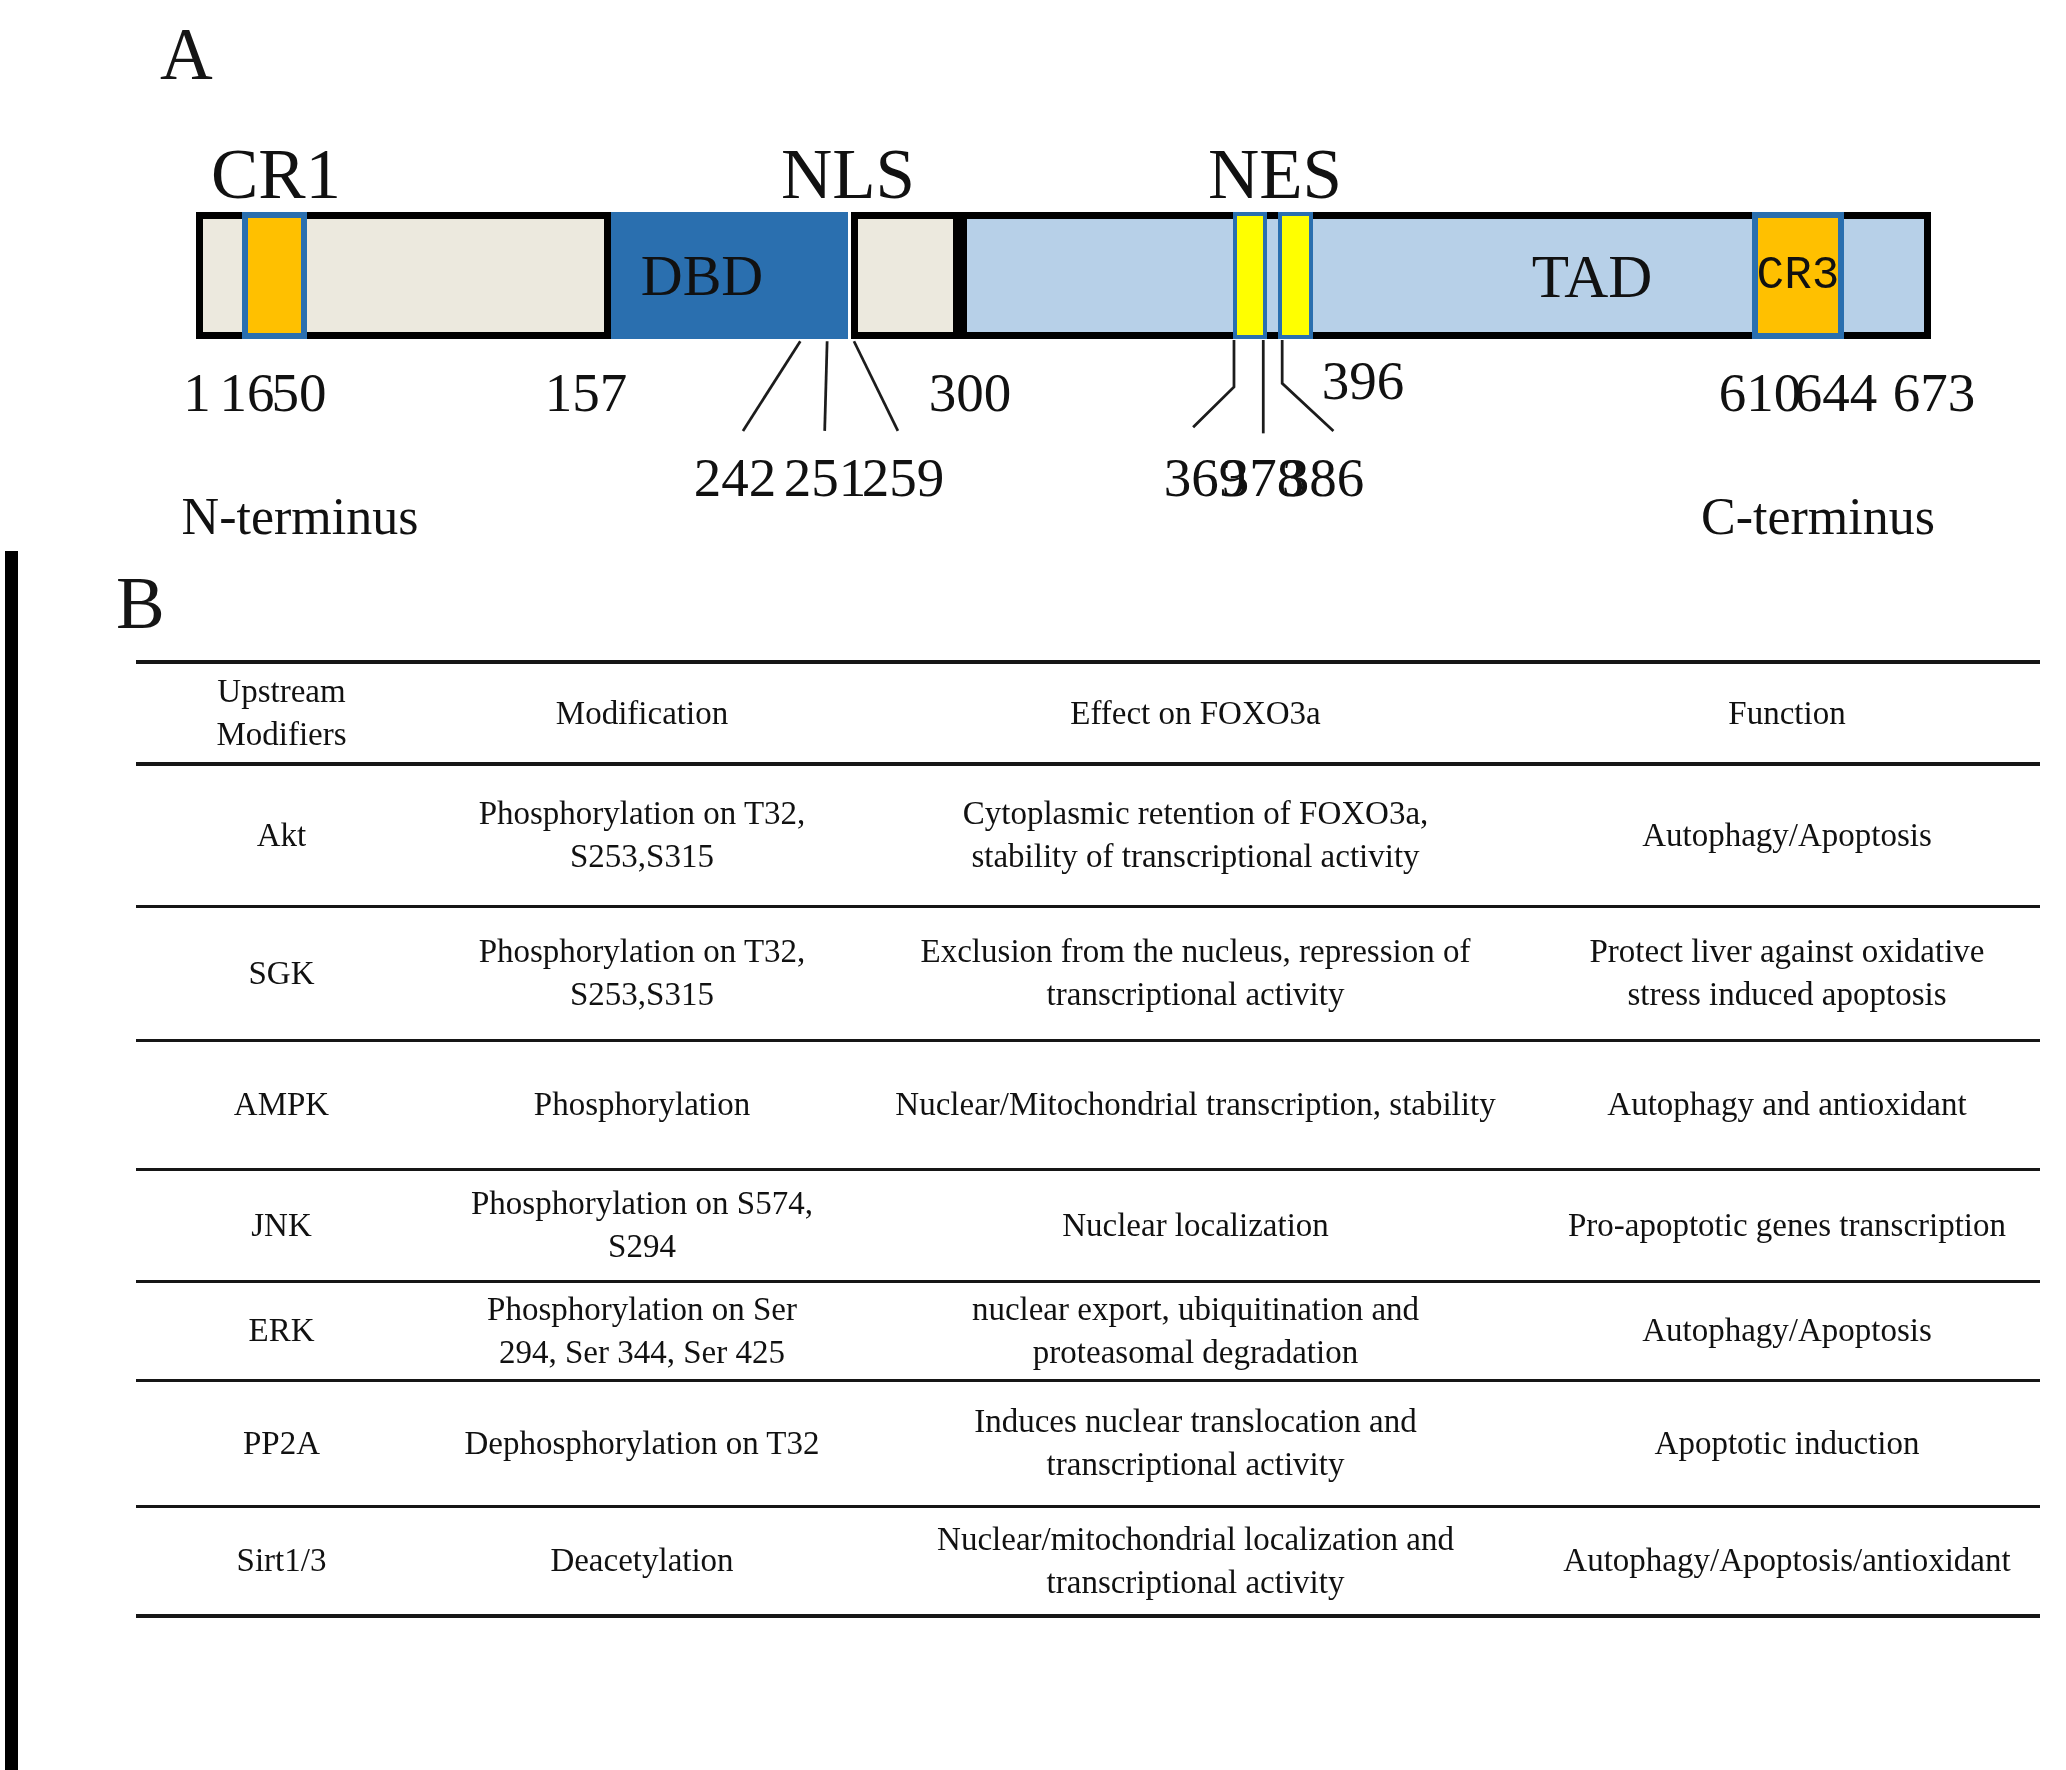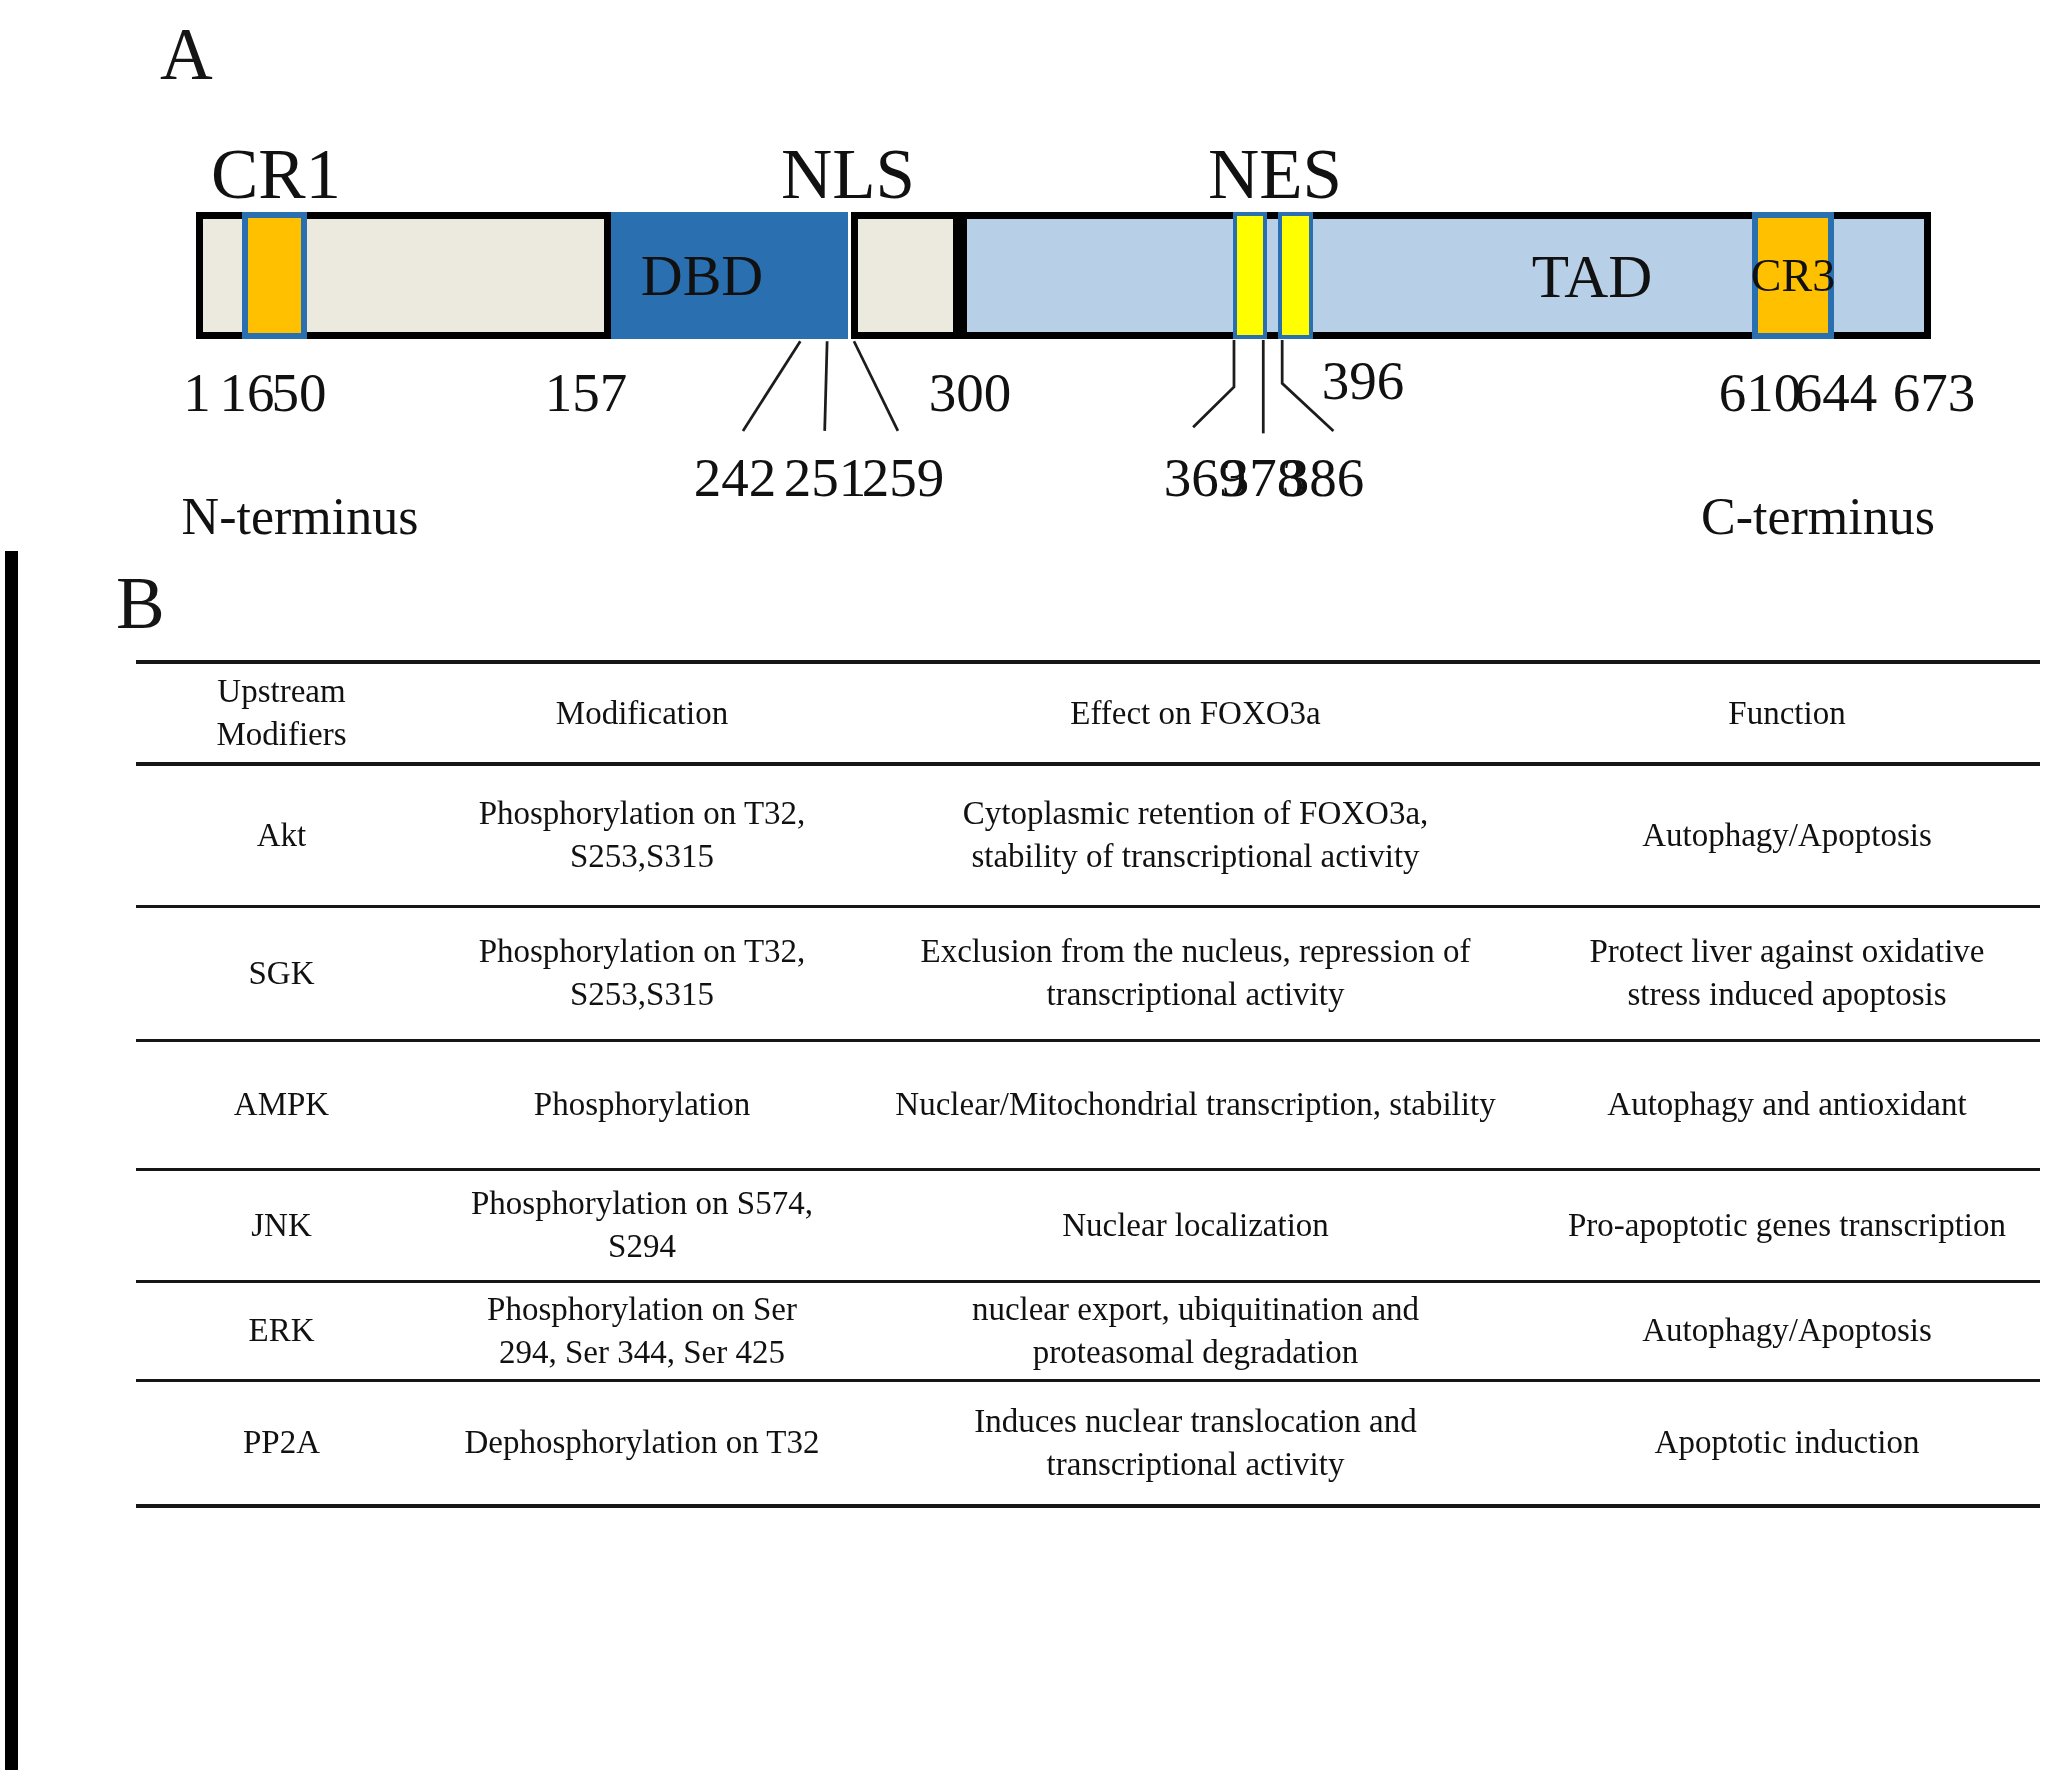--- a/index.html
+++ b/index.html
@@ -25,22 +25,22 @@
   .seg-beige1{left:0;width:415px;background:#ECE9DE;border:7.3px solid #000;z-index:1;}
   .seg-blue{left:415px;width:237px;background:#2A6FAF;z-index:1;}
   .seg-beige2{left:655px;width:109px;background:#ECE9DE;border:7.3px solid #000;z-index:1;}
   .seg-lightblue{left:764px;width:971px;background:#B7D0E8;border:7.3px solid #000;z-index:1;}
   .block{position:absolute;z-index:3;}
   .dbd-block{left:416px;top:6.1px;bottom:6.1px;width:180px;background:#6FC841;z-index:2;}
   .orange-stripe{left:598px;top:6.1px;bottom:6.1px;width:26px;background:#FFC000;z-index:2;}
   .cr1-block{left:46px;top:0;bottom:0;width:65px;background:#FFC000;border:6.1px solid #2A6FAF;}
   .nes-stripe1{left:1037px;top:0;bottom:0;width:34px;background:#FFFF00;border:4.9px solid #2A6FAF;}
   .nes-stripe2{left:1082px;top:0;bottom:0;width:35px;background:#FFFF00;border:4.9px solid #2A6FAF;}
-  .cr3-block{left:1556px;top:0;bottom:0;width:82px;background:#FFC000;border:6.1px solid #2A6FAF;
-             display:flex;align-items:center;justify-content:center;font-size:46px;}
+  .cr3-block{left:1556px;top:0;bottom:0;width:92px;background:#FFC000;border:6.1px solid #2A6FAF;
+             display:flex;align-items:center;justify-content:center;font-size:46px;font-family:Liberation Mono, monospace;}
   .bar-text{position:absolute;top:50%;transform:translate(-50%,-50%);line-height:1;z-index:4;white-space:nowrap;}
   .dbd-text{left:506px;font-size:58px;}
   .tad-text{left:1396px;font-size:61px;}
 
   
   .tick{position:absolute;transform:translateX(-50%);font-size:55px;line-height:1;white-space:nowrap;}
   .tick.r1{top:365px;}
   .tick.r2{top:450px;}
   .tick.t396{top:353px;margin-left:24px;}
   .terminus{position:absolute;transform:translateX(-50%);top:491px;font-size:52px;line-height:1;white-space:nowrap;}
@@ -185,17 +185,24 @@
 proteasomal degradation</td>
           <td>Autophagy/Apoptosis</td>
         </tr>
         <tr class="rh-pp2a">
           <td>PP2A</td>
           <td>Dephosphorylation on T32</td>
           <td>Induces nuclear translocation and
 transcriptional activity</td>
           <td>Apoptotic induction</td>
         </tr>
+        <tr class="rh-sirt">
+          <td>Sirt1/3</td>
+          <td>Deacetylation</td>
+          <td>Nuclear/mitochondrial localization and
+transcriptional activity</td>
+          <td>Autophagy/Apoptosis/antioxidant</td>
+        </tr>
       </tbody>
     </table>
   </section>
 </div>
 
 
 </body></html>

